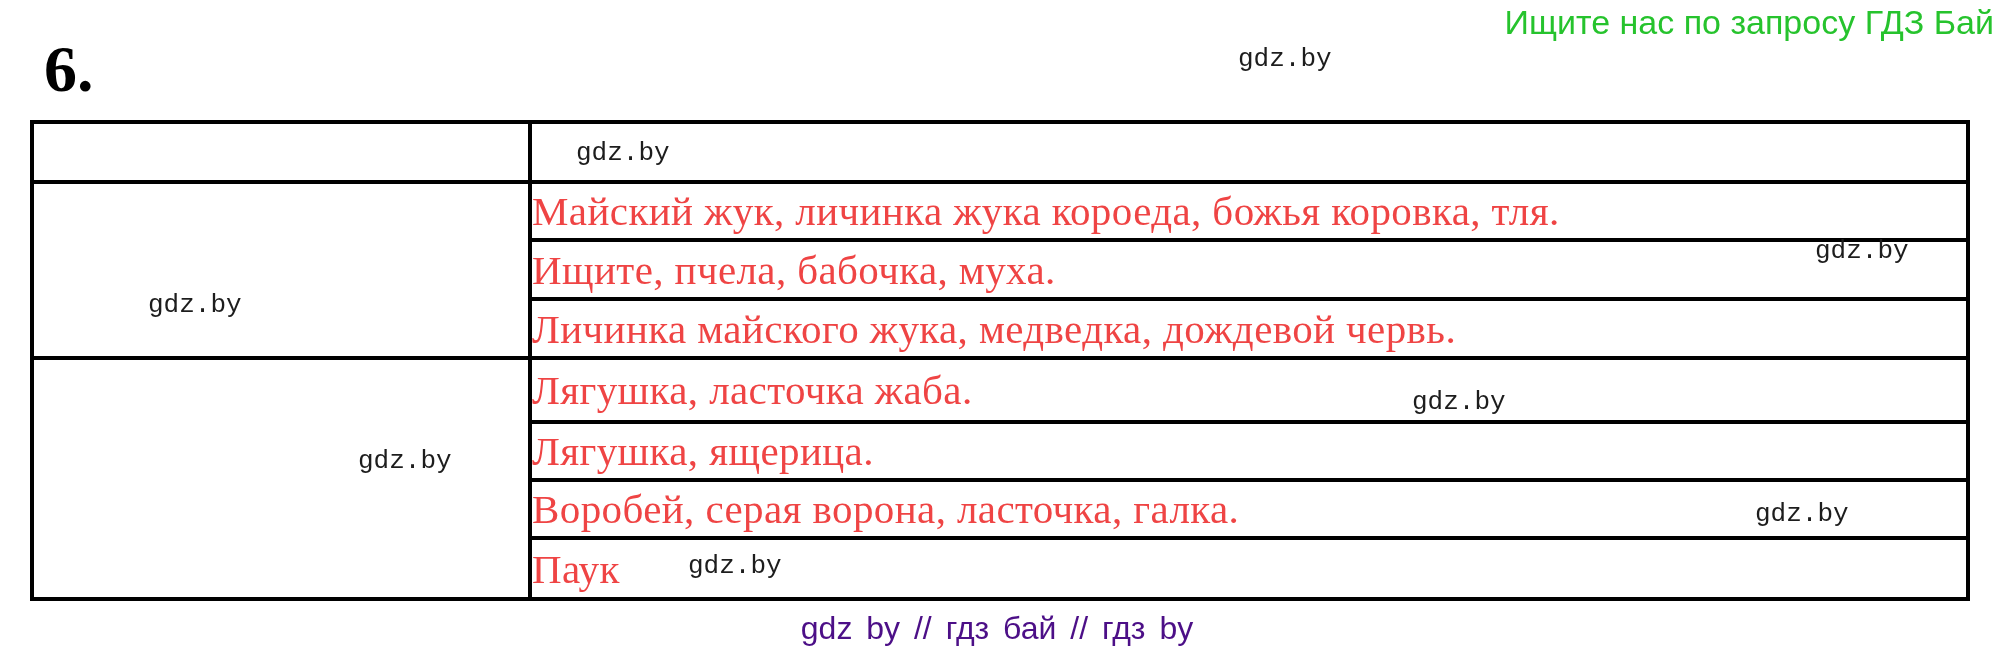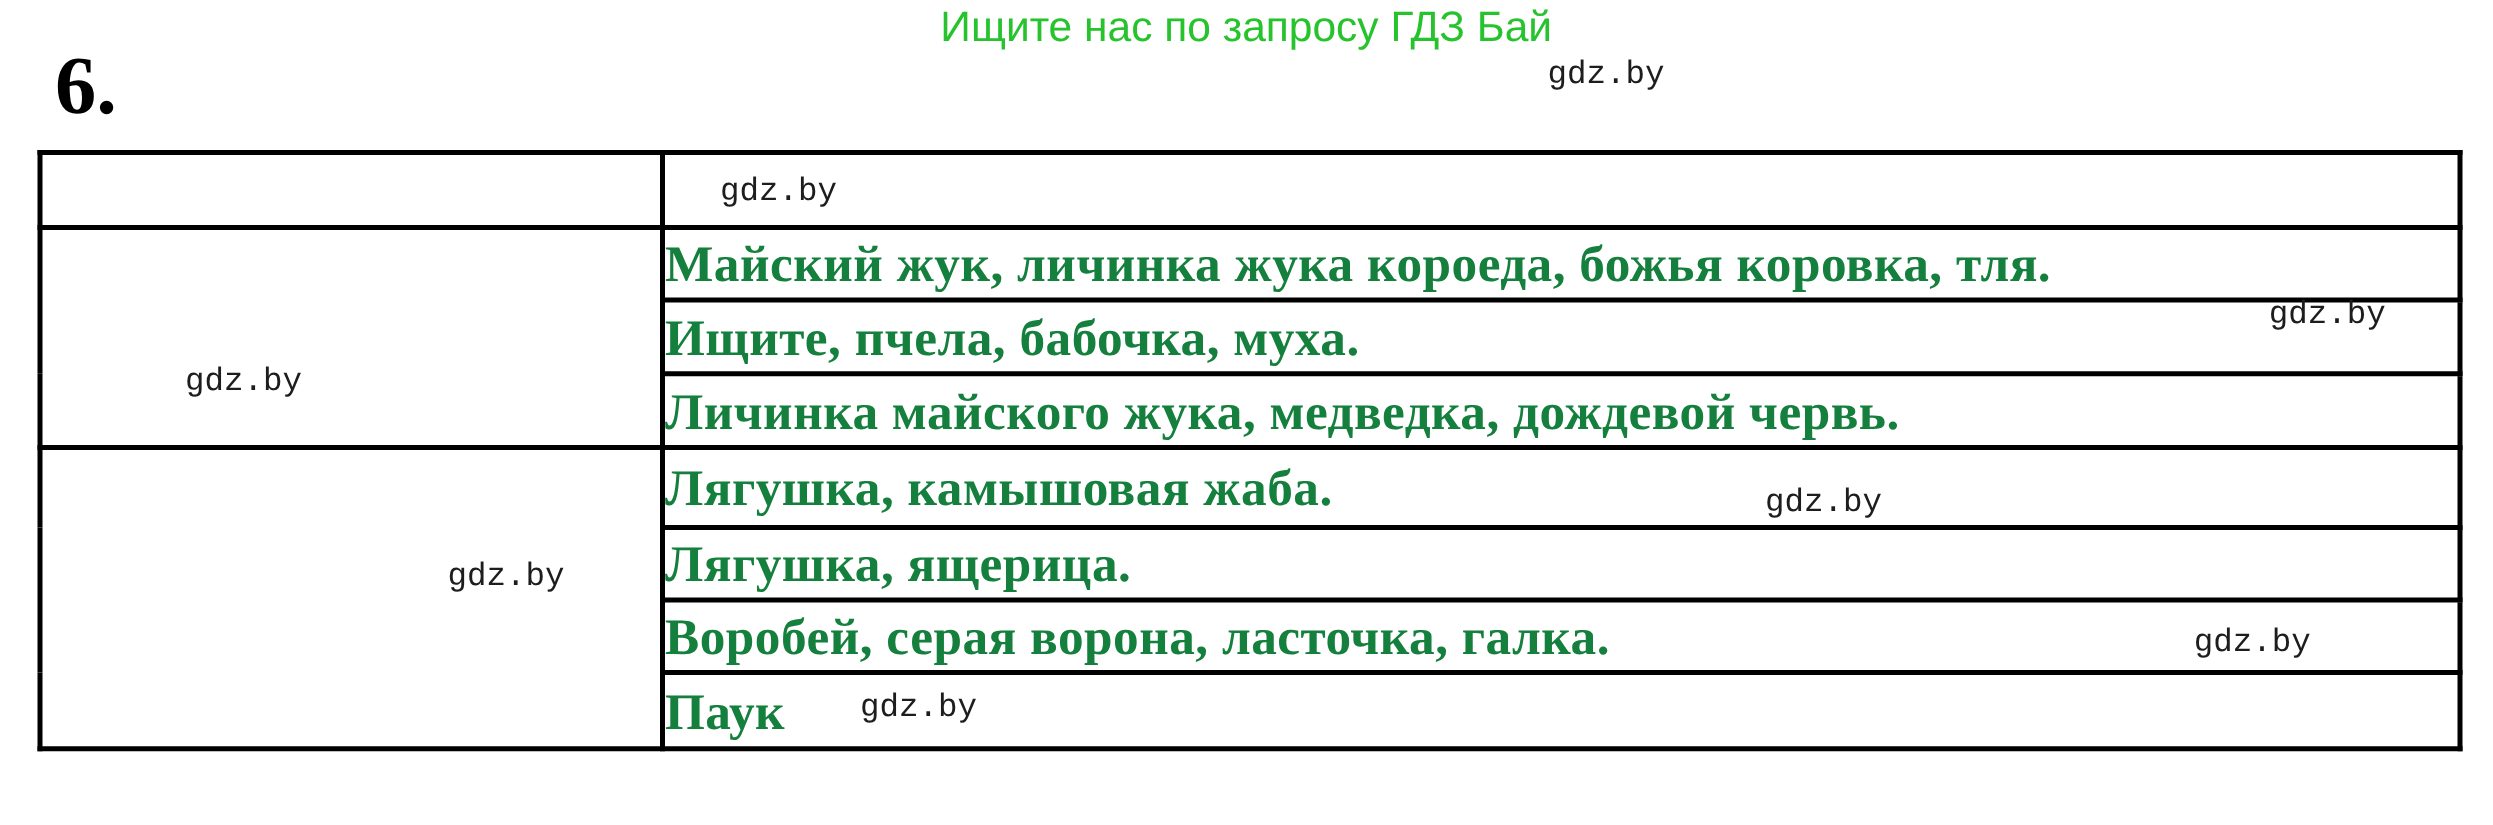--- a/index.html
+++ b/index.html
@@ -8,21 +8,21 @@
     width: 1994px;
     height: 660px;
     background: #ffffff;
     overflow: hidden;
     font-family: "Liberation Sans", sans-serif;
   }
   .promo-banner {
     position: absolute;
     top: 3px; left: 0;
     width: 100%;
-    text-align: center;
+    text-align: right;
     font-size: 34px;
     color: #26c32d;
     font-family: "Liberation Sans", sans-serif;
   }
   .task-number {
     position: absolute;
     top: 36px; left: 44px;
     font-family: "Liberation Serif", serif;
     font-weight: bold;
     font-size: 66px;
@@ -39,23 +39,22 @@
   }
   table.answers td {
     border: 4px solid #000000;
     padding: 0;
     vertical-align: middle;
   }
   td.animals-cell {
     font-family: "Liberation Serif", serif;
     font-size: 41px;
     letter-spacing: 0.4px;
-    color: #15803d;
+    color: #ef4444;
     padding-left: 15px;
-    font-weight: bold;
   }
   .watermark {
     position: absolute;
     font-family: Liberation Mono, monospace;
     font-size: 26px;
     color: #1d1d1d;
     white-space: nowrap;
   }
   .page-footer {
     position: absolute;
@@ -92,21 +91,21 @@
         <td class="animals-cell">Майский жук, личинка жука короеда, божья коровка, тля.</td>
       </tr>
       <tr style="height:59px">
         <td class="animals-cell">Ищите, пчела, бабочка, муха.</td>
       </tr>
       <tr style="height:59px">
         <td class="animals-cell">Личинка майского жука, медведка, дождевой червь.</td>
       </tr>
       <tr style="height:64px">
         <td rowspan="4"></td>
-        <td class="animals-cell">Лягушка, камышовая жаба.</td>
+        <td class="animals-cell">Лягушка, ласточка жаба.</td>
       </tr>
       <tr style="height:58px">
         <td class="animals-cell">Лягушка, ящерица.</td>
       </tr>
       <tr style="height:58px">
         <td class="animals-cell">Воробей, серая ворона, ласточка, галка.</td>
       </tr>
       <tr style="height:61px">
         <td class="animals-cell">Паук</td>
       </tr>
@@ -115,14 +114,15 @@
 
   <span class="watermark" style="left:1238px; top:44px;">gdz.by</span>
   <span class="watermark" style="left:576px; top:138px;">gdz.by</span>
   <span class="watermark" style="left:1815px; top:236px;">gdz.by</span>
   <span class="watermark" style="left:148px; top:290px;">gdz.by</span>
   <span class="watermark" style="left:1412px; top:387px;">gdz.by</span>
   <span class="watermark" style="left:358px; top:446px;">gdz.by</span>
   <span class="watermark" style="left:1755px; top:499px;">gdz.by</span>
   <span class="watermark" style="left:688px; top:551px;">gdz.by</span>
 
+  <div class="page-footer">gdz by // гдз бай // гдз by</div>
 
 </div>
 
 </body></html>

